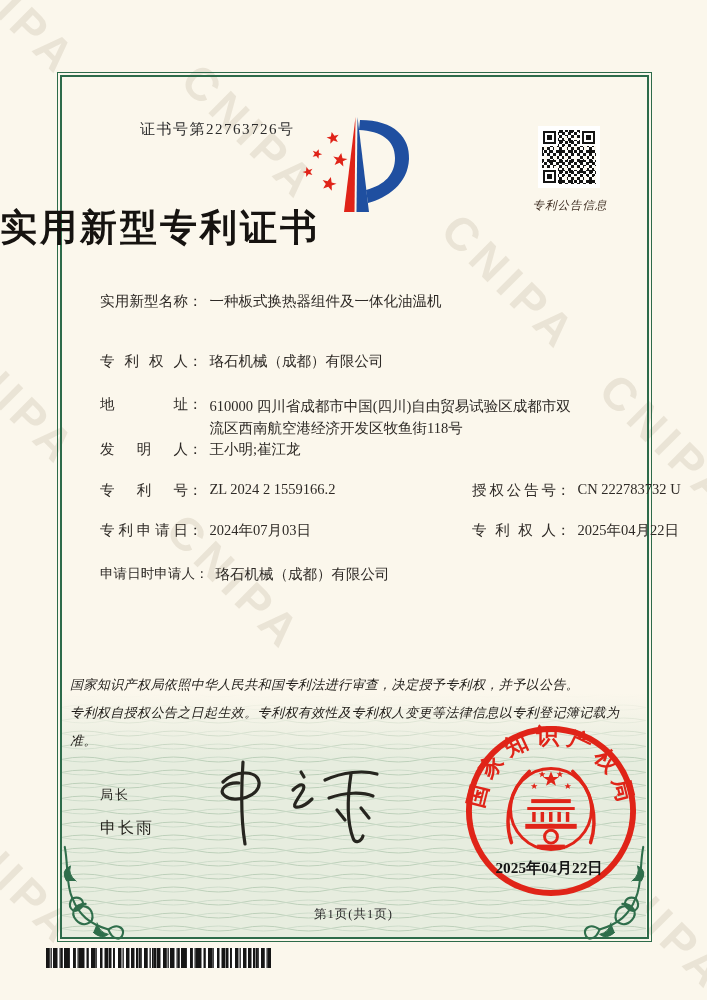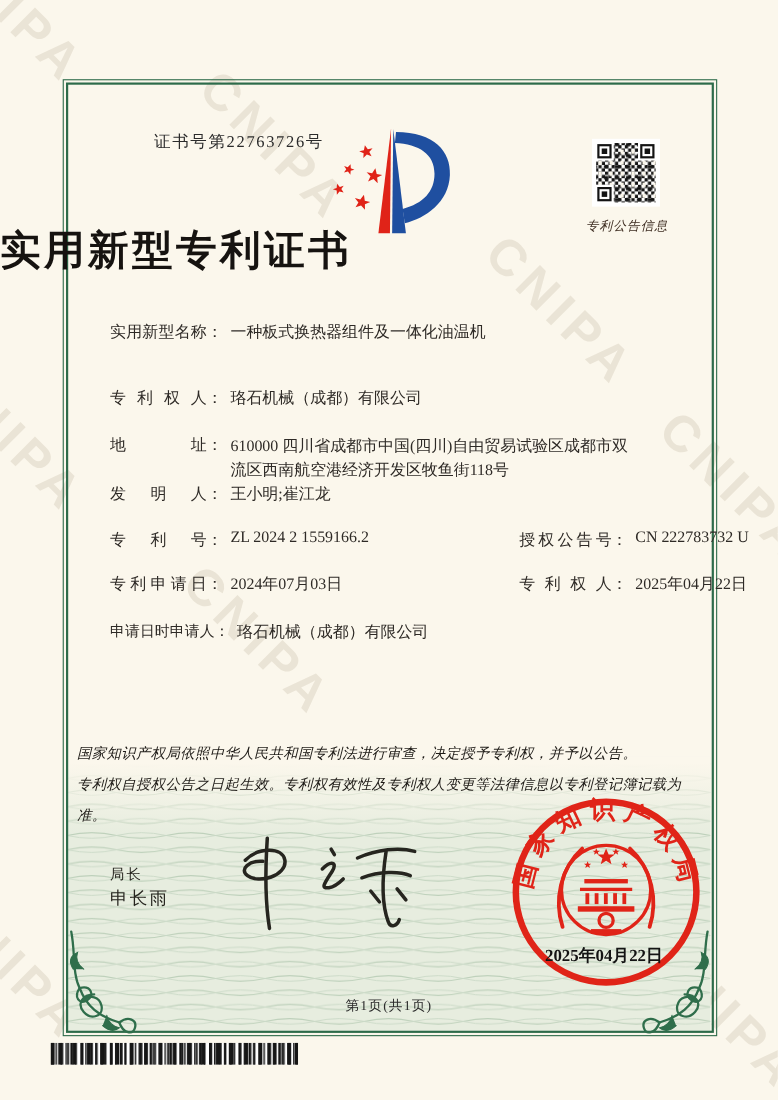--- a/index.html
+++ b/index.html
@@ -41,21 +41,21 @@
   .row.small .f-label{width:95px;}
   .col-r{position:absolute;left:372px;top:0;}
   .col-r .f-label{width:84px;}
 
   .statement{position:absolute;left:70px;top:671px;width:568px;text-align:left;
              font-size:13px;font-style:italic;letter-spacing:0.4px;line-height:28px;
              color:#1d1a16;z-index:5;}
   .officer{position:absolute;left:100px;top:786px;z-index:5;
            font-family:"Liberation Sans","DejaVu Sans",sans-serif;color:#26251f;}
   .officer .o-title{font-size:13px;letter-spacing:2px;}
-  .officer .o-name{font-size:16px;letter-spacing:2px;margin-top:3px;}
+  .officer .o-name{font-size:16px;letter-spacing:2px;margin-top:14px;}
   .sig{position:absolute;left:205px;top:752px;z-index:5;}
   .seal{position:absolute;left:462px;top:722px;z-index:6;}
   .footer{position:absolute;left:0;top:906px;width:707px;text-align:center;
           font-size:12.5px;letter-spacing:1px;color:#2b2b2b;z-index:5;}
   .barcode{position:absolute;left:46px;top:948px;z-index:5;}
 </style>
 </head>
 <body>
 
 <div class="page">

